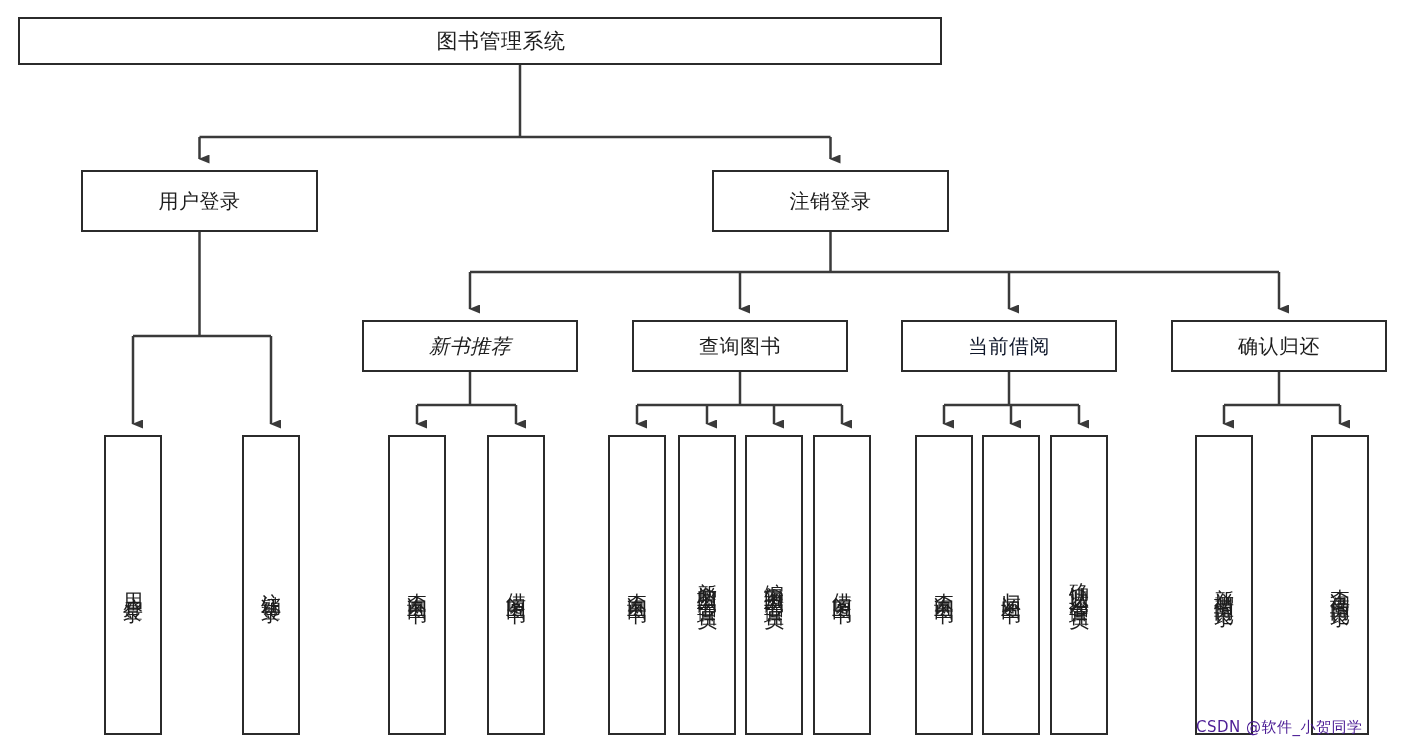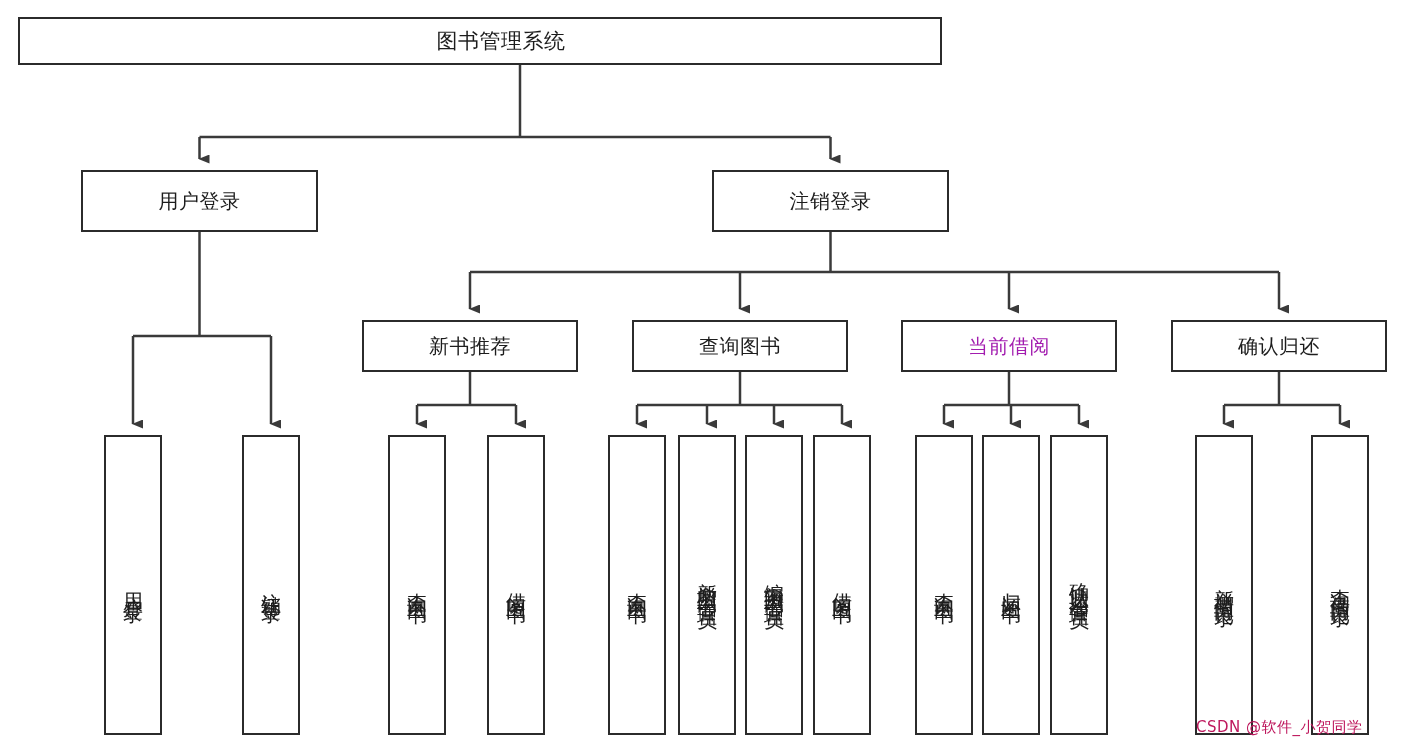--- a/index.html
+++ b/index.html
@@ -103,28 +103,28 @@
   <div id="nodes-layer">
       <div class="node-box level1" style="left: 18px; top: 17px; width: 924px; height: 48px; border-color: rgb(43, 43, 43); background: rgb(255, 255, 255); padding-left: 42px;">
         <span class="node-label" style="color: rgb(29, 29, 29);">图书管理系统</span>
       </div>
       <div class="node-box level2" style="left: 81px; top: 170px; width: 237px; height: 62px; border-color: rgb(43, 43, 43); background: rgb(255, 255, 255);">
         <span class="node-label" style="color: rgb(29, 29, 29);">用户登录</span>
       </div>
       <div class="node-box level2" style="left: 712px; top: 170px; width: 237px; height: 62px; border-color: rgb(43, 43, 43); background: rgb(255, 255, 255);">
         <span class="node-label" style="color: rgb(29, 29, 29);">注销登录</span>
       </div>
-      <div class="node-box level3" style="left: 362px; top: 320px; width: 216px; height: 52px; border-color: rgb(43, 43, 43); background: rgb(255, 255, 255);">
+      <div class="node-box level3" style="left: 362px; top: 320px; width: 216px; height: 52px; border-color: rgb(43, 43, 43); background: rgb(255, 255, 255); font-style: italic;">
         <span class="node-label" style="color: rgb(29, 29, 29);">新书推荐</span>
       </div>
       <div class="node-box level3" style="left: 632px; top: 320px; width: 216px; height: 52px; border-color: rgb(43, 43, 43); background: rgb(255, 255, 255);">
         <span class="node-label" style="color: rgb(29, 29, 29);">查询图书</span>
       </div>
       <div class="node-box level3" style="left: 901px; top: 320px; width: 216px; height: 52px; border-color: rgb(43, 43, 43); background: rgb(255, 255, 255);">
-        <span class="node-label" style="color: #a21caf;">当前借阅</span>
+        <span class="node-label" style="color: #0f172a;">当前借阅</span>
       </div>
       <div class="node-box level3" style="left: 1171px; top: 320px; width: 216px; height: 52px; border-color: rgb(43, 43, 43); background: rgb(255, 255, 255);">
         <span class="node-label" style="color: rgb(29, 29, 29);">确认归还</span>
       </div>
       <div class="node-box leaf" style="left: 104px; top: 435px; width: 58px; height: 300px; border-color: rgb(43, 43, 43); background: rgb(255, 255, 255);">
         <span class="node-label" style="color: rgb(29, 29, 29);">用户登录</span>
       </div>
       <div class="node-box leaf" style="left: 242px; top: 435px; width: 58px; height: 300px; border-color: rgb(43, 43, 43); background: rgb(255, 255, 255);">
         <span class="node-label" style="color: rgb(29, 29, 29);">注销登录</span>
       </div>
@@ -156,14 +156,14 @@
         <span class="node-label" style="color: rgb(29, 29, 29);">确认归还（管理员）</span>
       </div>
       <div class="node-box leaf" style="left: 1195px; top: 435px; width: 58px; height: 300px; border-color: rgb(43, 43, 43); background: rgb(255, 255, 255);">
         <span class="node-label" style="color: rgb(29, 29, 29);">新增借阅记录</span>
       </div>
       <div class="node-box leaf" style="left: 1311px; top: 435px; width: 58px; height: 300px; border-color: rgb(43, 43, 43); background: rgb(255, 255, 255);">
         <span class="node-label" style="color: rgb(29, 29, 29);">查询借阅记录</span>
       </div>
     </div>
 
-  <div class="watermark" style="left: 1196px; top: 718px; color: #be185d; text-align: right;">CSDN @软件_小贺同学</div>
+  <div class="watermark" style="left: 1196px; top: 718px; color: #4c1d95; text-align: right;">CSDN @软件_小贺同学</div>
 </div>
 
 </body></html>

